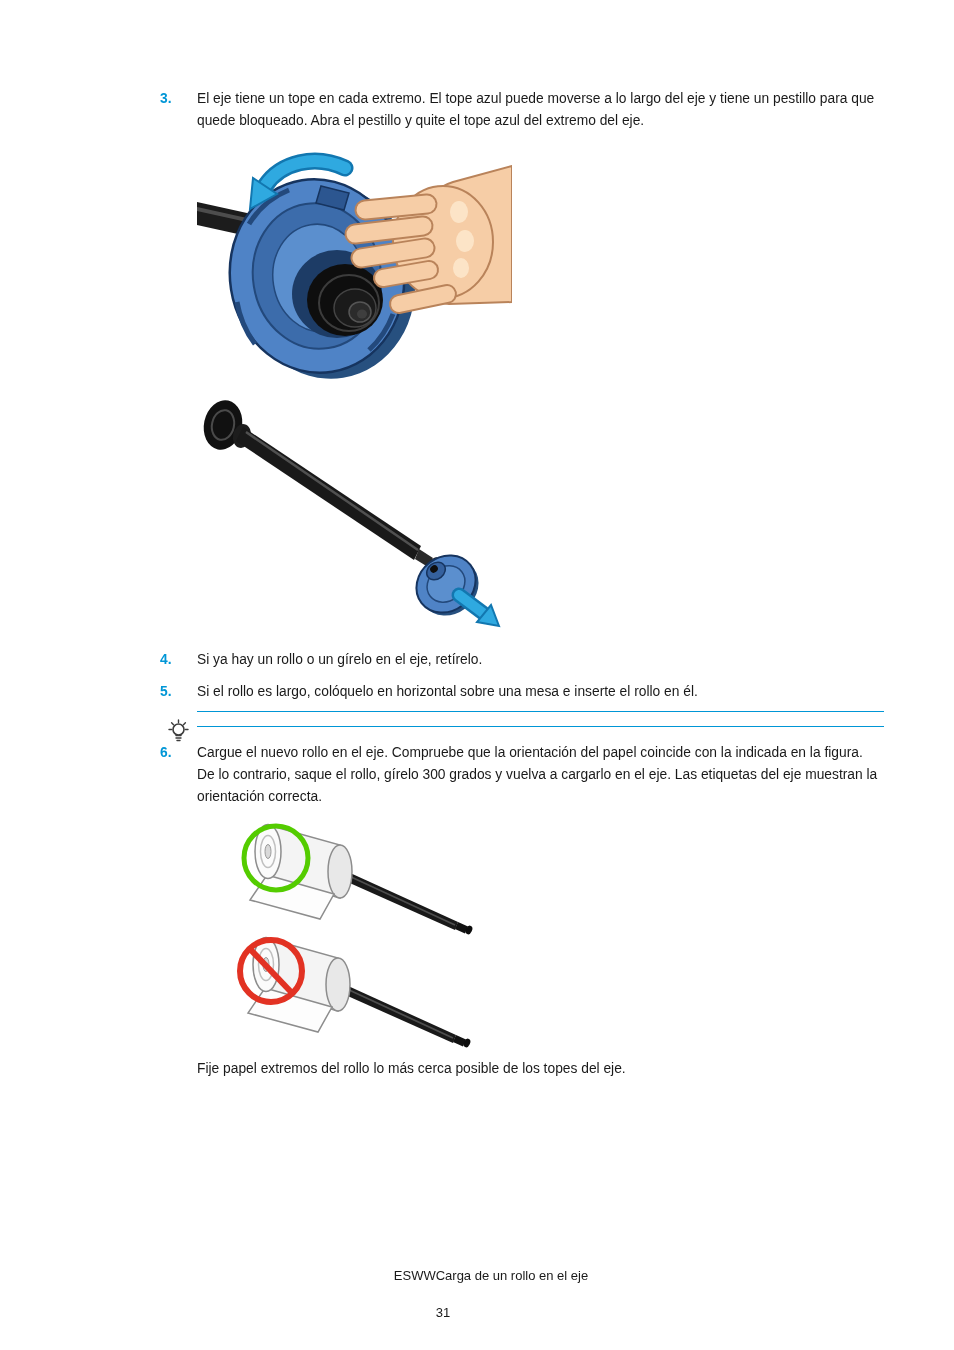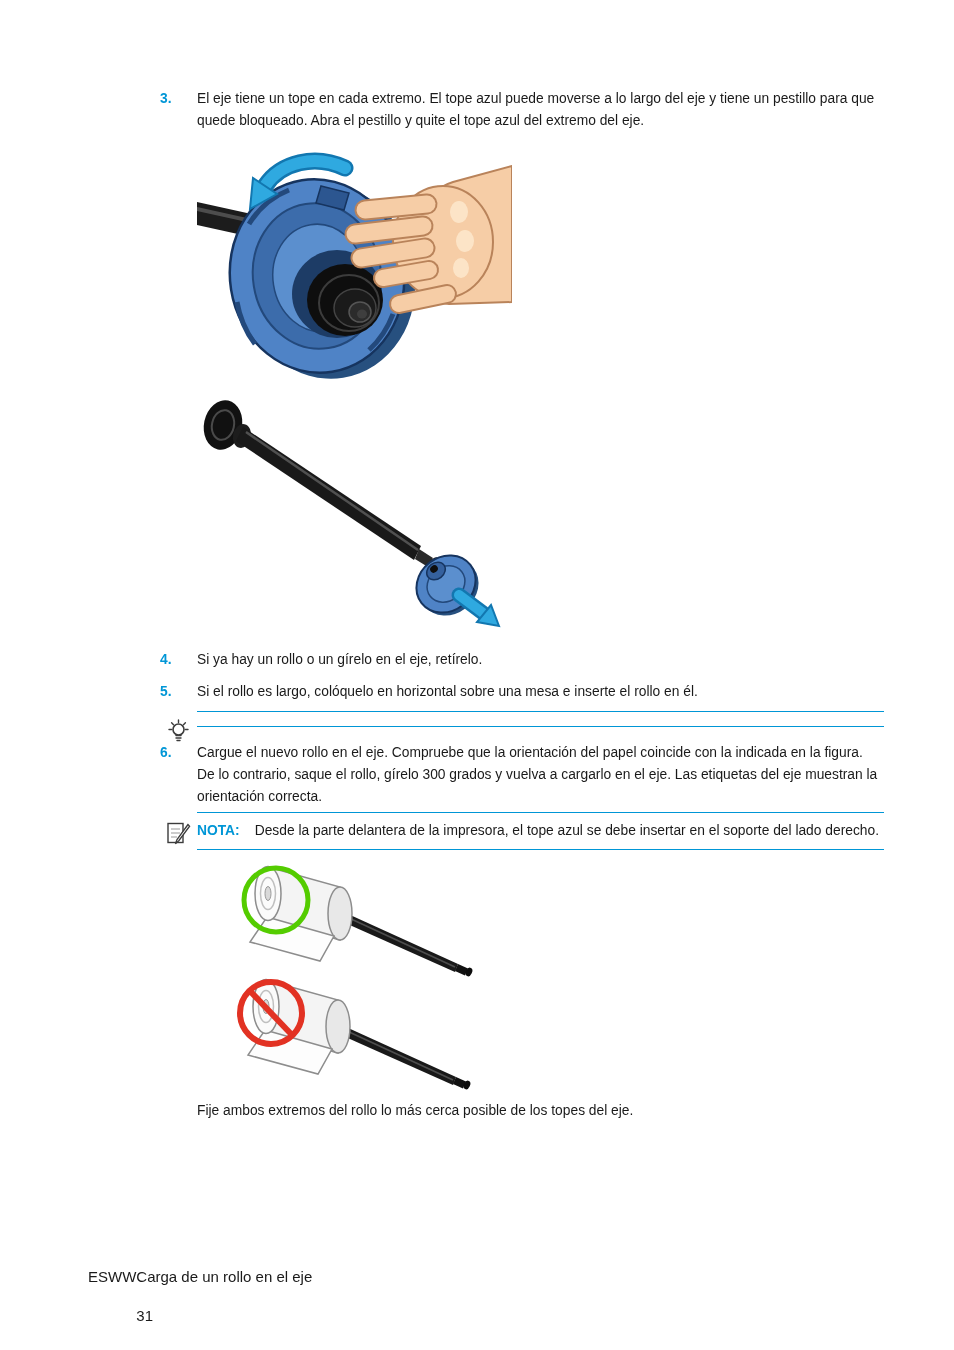--- a/index.html
+++ b/index.html
@@ -33,21 +33,21 @@
     border-bottom: 1px solid var(--accent, #0096d6);
     padding: 7px 0;
   }
   .ibox .label { color: var(--accent, #0096d6); font-weight: bold; margin-right: 15px; }
   .box-icon { position: absolute; left: -31px; top: 7px; width: 25px; height: 27px; }
 
   .closing { margin-left: 37px; }
 
   .footer {
     position: absolute; left: 88px; right: 60px; top: 1268px;
-    display: flex; justify-content: flex-start; font-size: 15px;
+    display: flex; justify-content: center; font-size: 13px;
   }
   .footer-right { display: flex; gap: 22px; flex-direction: column; }
 
   svg { display: block; }
   .ok-ring  { stroke: var(--correct-green, #54cc00); }
   .no-ring  { stroke: var(--prohibited-red, #e23223); }
   .icon-stroke { stroke: #3c3c3c; fill: none; stroke-linecap: round; }
 </style>
 </head>
 <body>
@@ -156,28 +156,20 @@
       <path d="M 10,16.5 h 5 M 10,19 h 5 M 11,21.5 h 3" class="icon-stroke" stroke-width="1.4"></path>
       <path d="M 12.5,1 v 2.6 M 3,10.5 h 2.6 M 19.4,10.5 H 22 M 5.6,3.8 l 1.9,1.9 M 19.4,3.8 l -1.9,1.9" class="icon-stroke" stroke-width="1.4"></path>
     </svg>
   </div>
 
   <div class="step mt15">
     <div class="step-num">6.</div>
     <div class="step-body">Cargue el nuevo rollo en el eje. Compruebe que la orientación del papel coincide con la indicada en la figura. De lo contrario, saque el rollo, gírelo 300 grados y vuelva a cargarlo en el eje. Las etiquetas del eje muestran la orientación correcta.</div>
   </div>
 
-  <div class="ibox mt4">
-    <svg class="box-icon" viewBox="0 0 25 27">
-      <rect x="2" y="3.5" width="15" height="19" fill="#fff" stroke="#3c3c3c" stroke-width="1.4"></rect>
-      <path d="M 5,9 h 9 M 5,13 h 9 M 5,17 h 6" stroke="#9a9a9a" stroke-width="1.2" fill="none"></path>
-      <path d="M 22,4.5 L 11,19.5 l -1.6,4.2 l 3.4,-3 L 23.6,6.2 Z" fill="#fff" stroke="#3c3c3c" stroke-width="1.3"></path>
-    </svg>
-    <p style="margin:0"><span class="label">NOTA:</span><span>Desde la parte delantera de la impresora, el tope azul se debe insertar en el soporte del lado derecho.</span></p>
-  </div>
 
   <div class="figure fig3">
     <svg width="265" height="240" viewBox="0 0 265 240">
 
       <g>
         <path d="M 115,55 L 236,110 L 233,118 L 112,64 Z" fill="#191919"></path>
         <path d="M 114,58 L 233,113" stroke="#4d4d4d" stroke-width="1.8"></path>
         <path d="M 236,110 l 10,4.5 l -3,7 l -10,-4.5 z" fill="#111"></path>
         <ellipse cx="247" cy="118" rx="3" ry="4.5" fill="#0d0d0d" transform="rotate(25 247 118)"></ellipse>
         <polygon points="46,13 118,33 118,86 46,66" fill="#f4f4f4" stroke="#8d8d8d" stroke-width="1.5"></polygon>
@@ -201,21 +193,21 @@
         <ellipse cx="44" cy="152.5" rx="7.5" ry="16" fill="none" stroke="#c0c0c0" stroke-width="1.5"></ellipse>
         <ellipse cx="44" cy="152.5" rx="3" ry="7" fill="#d9d9d9" stroke="#9a9a9a" stroke-width="1"></ellipse>
         <g>
           <circle cx="49" cy="159" r="31" class="no-ring" fill="none" stroke-width="6"></circle>
           <line x1="28" y1="137" x2="70" y2="181" class="no-ring" stroke-width="6"></line>
         </g>
       </g>
     </svg>
   </div>
 
-  <p class="closing mt4" style="margin-top:6px; margin-bottom:0">Fije ambos extremos del rollo lo más cerca posible de los topes del eje.</p>
+  <p class="closing mt4" style="margin-top:6px; margin-bottom:0">Fije papel extremos del rollo lo más cerca posible de los topes del eje.</p>
 
 </div>
 
 <div class="footer">
   <span>ESWW</span>
   <span class="footer-right">
     <span>Carga de un rollo en el eje</span>
     <span>31</span>
   </span>
 </div>

